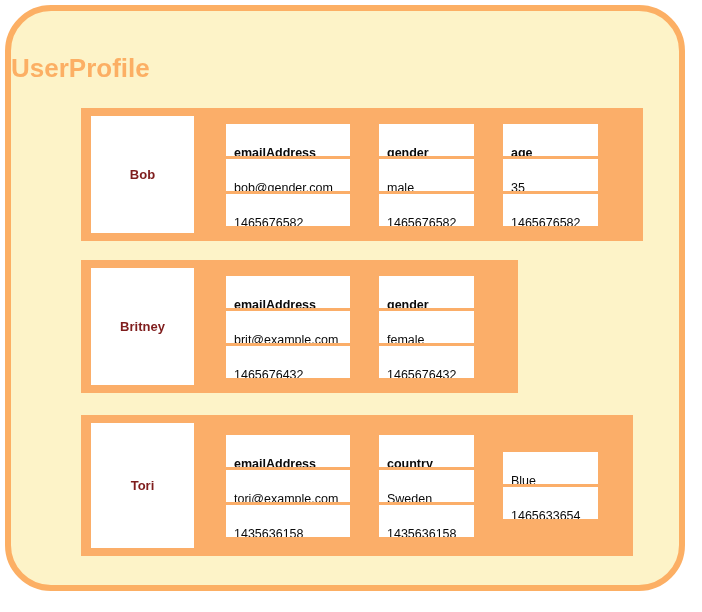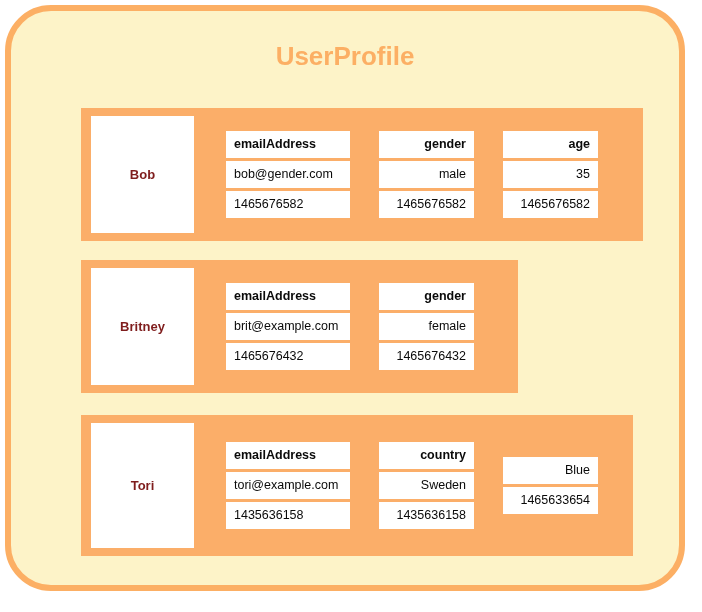--- a/index.html
+++ b/index.html
@@ -31,23 +31,23 @@
     height: 586px;
     box-sizing: border-box;
     background: #fdf3c8;
     border: 6px solid #fcaf64;
     border-radius: 46px;
   }
 
   .card-title {
     position: absolute;
     left: 0;
-    top: 28px;
+    top: 40px;
     width: 100%;
-    text-align: center;
+    text-align: left;
     font-size: 26px;
     font-weight: bold;
     color: #fcaf64;
     letter-spacing: 0px;
     line-height: 34px;
   }
 
   
   .record {
     position: absolute;
@@ -85,27 +85,27 @@
     align-items: center;
     gap: 29px;
   }
 
   .field-col {
     width: 124px;
     display: flex;
     flex-direction: column;
     gap: 3px;
   }
-  .field-col.narrow { width: 95px; text-align: right; }
+  .field-col.narrow { width: 95px; }
 
   .cell {
     background: #ffffff;
     height: 27px;
     line-height: 27px;
-    padding: 0 8px;
+    padding: 16px 8px;
     box-sizing: border-box;
     font-size: 12.5px;
     color: #0a0a0a;
     white-space: nowrap;
     overflow: hidden;
   }
   .cell.header {
     font-weight: bold;
   }
 </style>

